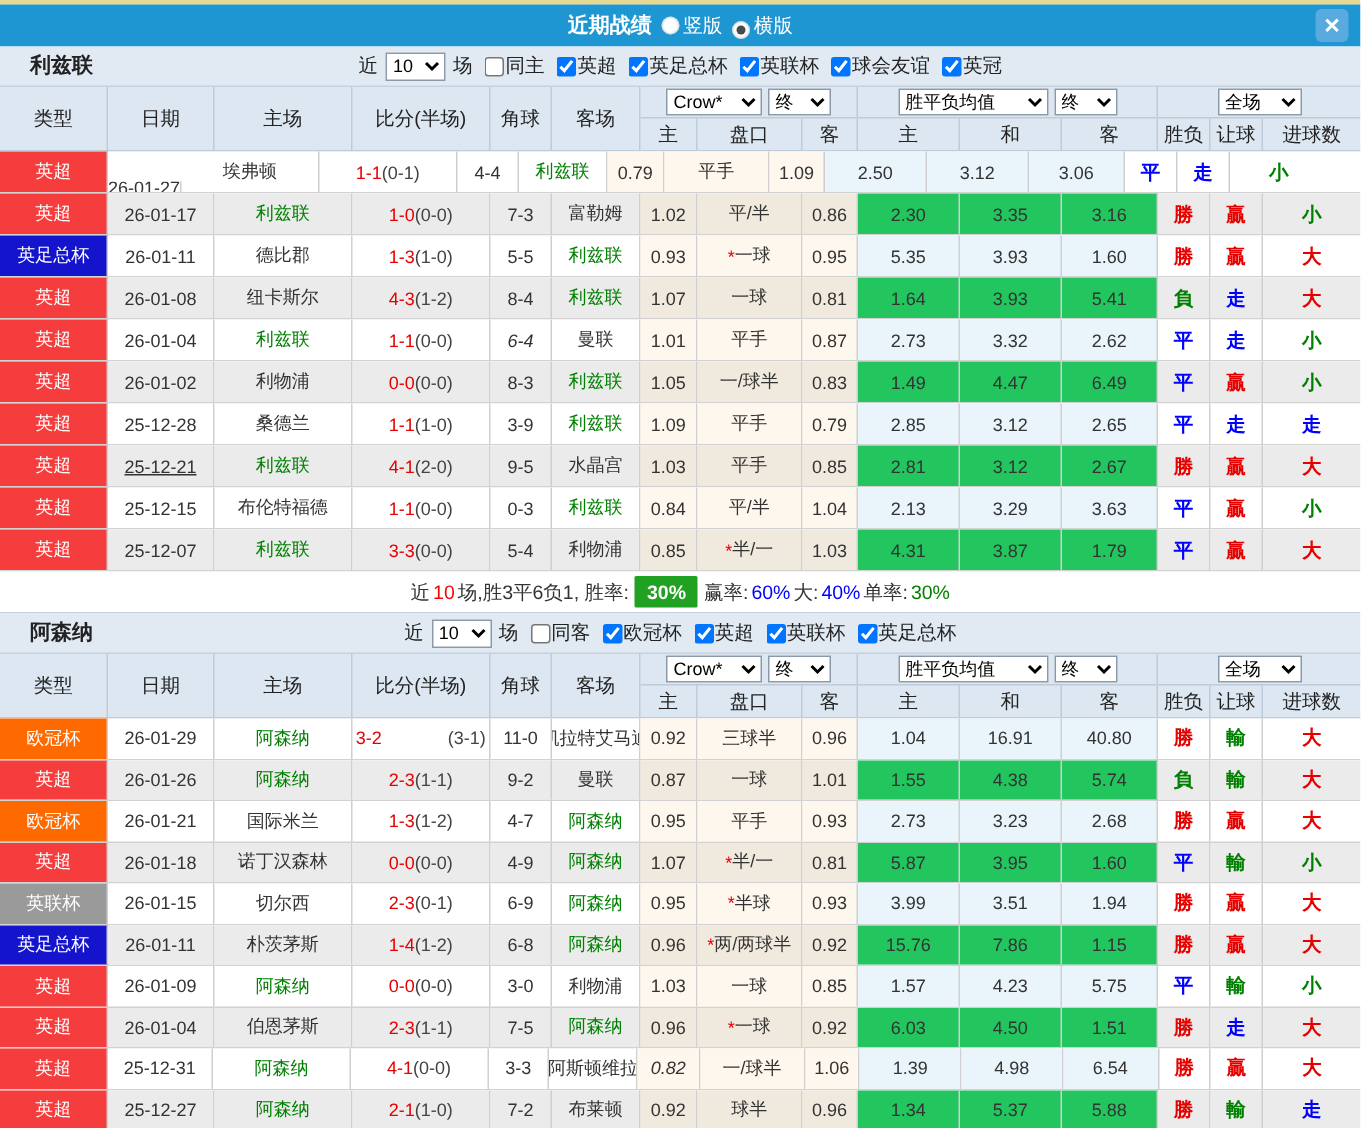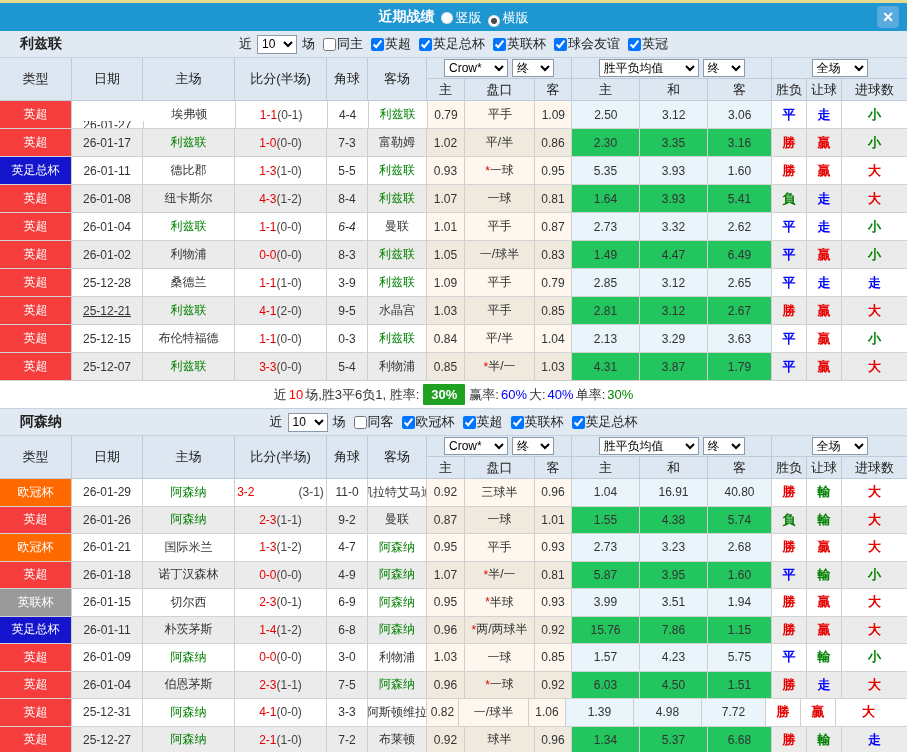--- a/index.html
+++ b/index.html
@@ -136,21 +136,21 @@
           <div class="scell" style="width: 68px;">和</div>
           <div class="scell" style="width: 64px;">客</div>
           <div class="scell" style="width: 35px;">胜负</div>
           <div class="scell" style="width: 35px;">让球</div>
           <div class="scell" style="width: 65px;">进球数</div>
         </div>
       </div>
     </div>
     <div class="trow" style="height: 28px;">
       <div class="cell badge" style="background: rgb(245, 61, 61); width: 72px;">英超</div>
-      <div class="cell" style="width: 72px; margin-top: 20px;">26-01-27</div>
+      <div class="cell" style="width: 49px; margin-top: 20px;">26-01-27</div>
       <div class="cell" style="width: 92px;">埃弗顿</div>
       <div class="cell" style="width: 92px;">
         <span class="ft">1-1</span>
         <span class="ht">(0-1)</span>
       </div>
       <div class="cell" style="width: 41px;">4-4</div>
       <div class="cell self" style="width: 59px;">利兹联</div>
       <div class="cell cream" style="width: 38px;">0.79</div>
       <div class="cell cream" style="width: 70px;">
         <span>平手</span>
@@ -731,28 +731,28 @@
     <div class="trow" style="height: 27.5px;">
       <div class="cell badge" style="background: rgb(245, 61, 61); width: 72px;">英超</div>
       <div class="cell" style="width: 71px;">25-12-31</div>
       <div class="cell self" style="width: 92px;">阿森纳</div>
       <div class="cell" style="width: 92px;">
         <span class="ft">4-1</span>
         <span class="ht">(0-0)</span>
       </div>
       <div class="cell" style="width: 41px;">3-3</div>
       <div class="cell" style="width: 59px;">阿斯顿维拉</div>
-      <div class="cell cream" style="width: 32px;">0.82</div>
+      <div class="cell cream" style="width: 42px; font-style: italic;">0.82</div>
       <div class="cell cream" style="width: 70px;">
         <span>一/球半</span>
       </div>
       <div class="cell cream" style="width: 37px;">1.06</div>
       <div class="cell lblue" style="width: 68px;">1.39</div>
       <div class="cell lblue" style="width: 68px;">4.98</div>
-      <div class="cell lblue" style="width: 64px;">7.72</div>
+      <div class="cell lblue" style="width: 64px;">6.54</div>
       <div class="cell" style="width: 35px;">
         <span class="res" style="color: rgb(230, 0, 0);">勝</span>
       </div>
       <div class="cell" style="width: 35px;">
         <span class="res" style="color: rgb(230, 0, 0);">贏</span>
       </div>
       <div class="cell" style="width: 65px;">
         <span class="res" style="color: rgb(230, 0, 0);">大</span>
       </div>
     </div>
@@ -766,21 +766,21 @@
       </div>
       <div class="cell" style="width: 41px;">7-2</div>
       <div class="cell" style="width: 59px;">布莱顿</div>
       <div class="cell cream" style="width: 38px;">0.92</div>
       <div class="cell cream" style="width: 70px;">
         <span>球半</span>
       </div>
       <div class="cell cream" style="width: 37px;">0.96</div>
       <div class="cell lblue" style="width: 68px;">1.34</div>
       <div class="cell lblue" style="width: 68px;">5.37</div>
-      <div class="cell lblue" style="width: 64px;">6.68</div>
+      <div class="cell lblue" style="width: 64px;">5.88</div>
       <div class="cell" style="width: 35px;">
         <span class="res" style="color: rgb(230, 0, 0);">勝</span>
       </div>
       <div class="cell" style="width: 35px;">
         <span class="res" style="color: rgb(0, 128, 0);">輸</span>
       </div>
       <div class="cell" style="width: 65px;">
         <span class="res" style="color: rgb(0, 0, 255);">走</span>
       </div>
     </div>

